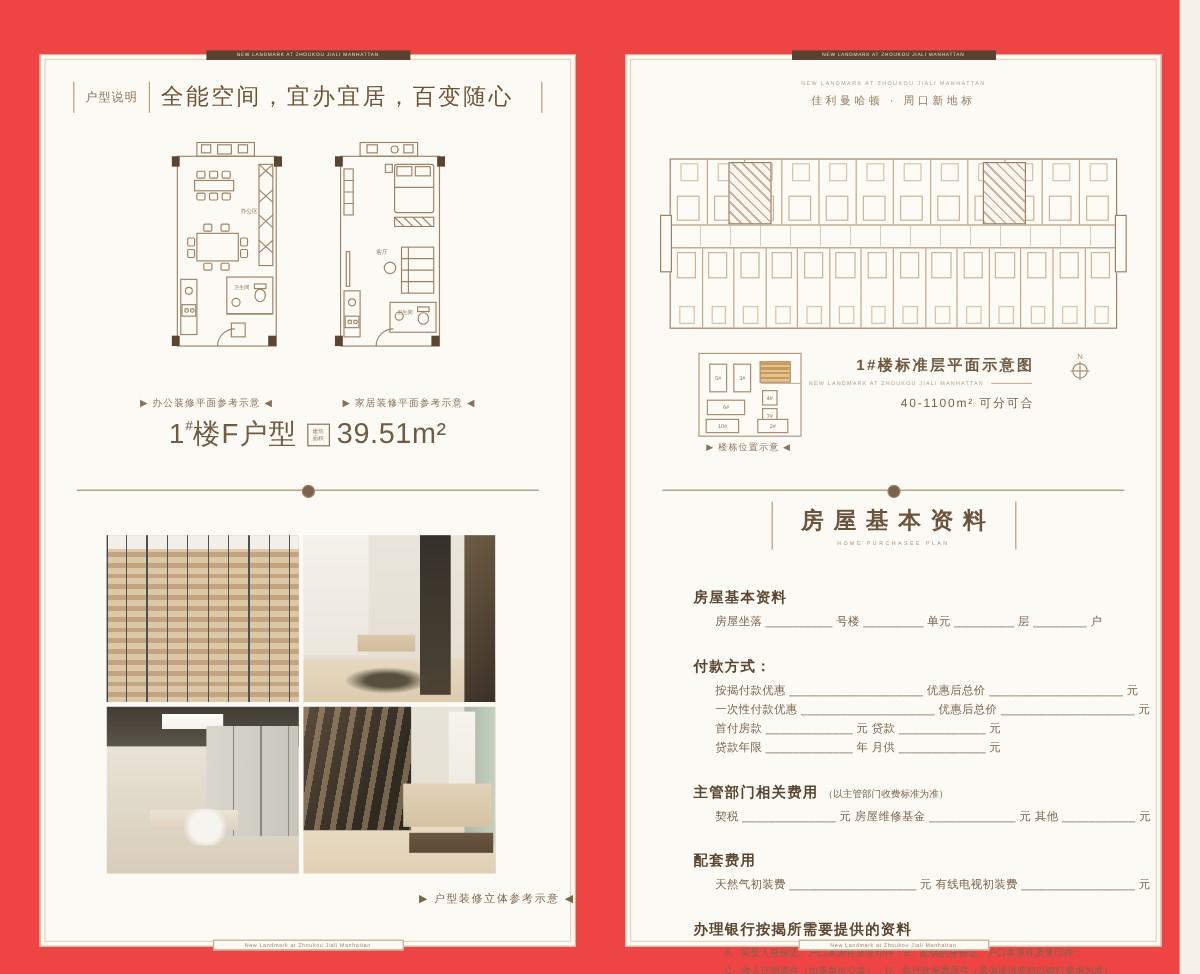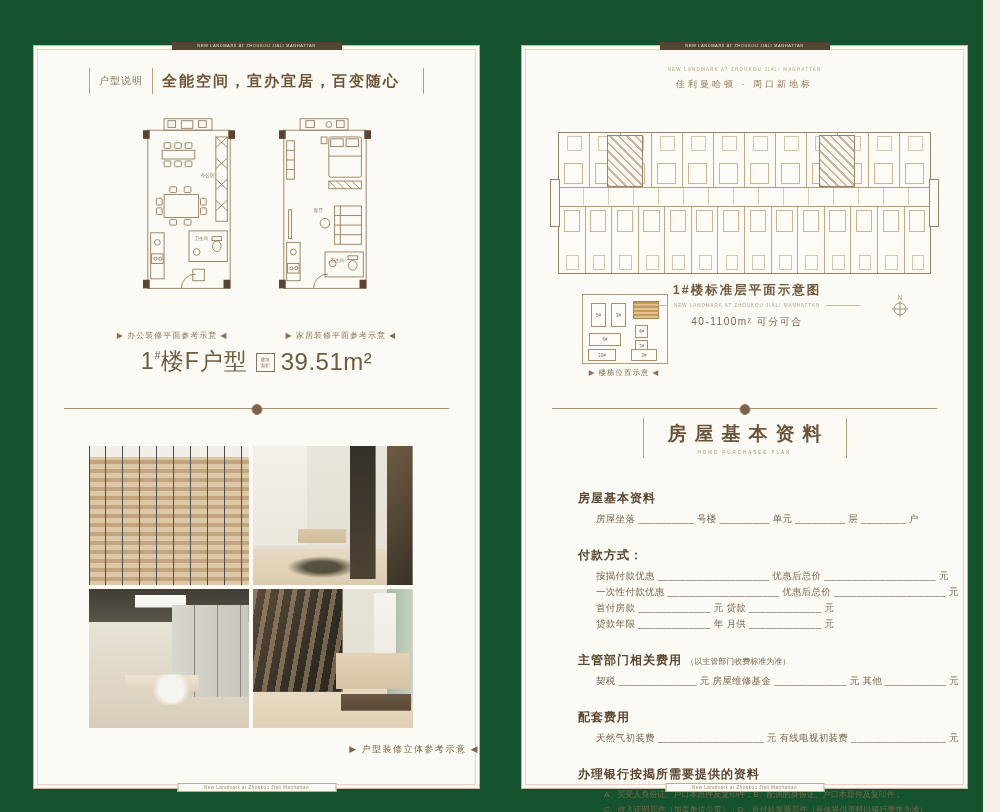--- a/index.html
+++ b/index.html
@@ -1,29 +1,29 @@
 <!DOCTYPE html>
 <html><head>
 <meta charset="utf-8">
 <style>
   html,body{margin:0;padding:0}
   body{font-family:"Liberation Sans","DejaVu Sans",sans-serif;background:#f4f0e8}
-  .canvas{position:relative;width:983px;height:812px;background:#14532d;overflow:hidden}
+  .canvas{position:relative;width:983px;height:812px;background:#ef4444;overflow:hidden}
   .page{position:absolute;top:45px;width:445px;height:742px;background:#fcfaf4;border:1px solid #c9b69d}
   .page::before{content:"";position:absolute;inset:3px;border:1px solid #e2d4bd;pointer-events:none}
   .page-l{left:33px}.page-r{left:521px}
   .topbar{position:absolute;top:-4px;left:50%;transform:translateX(-50%);width:170px;height:8px;background:#57432f;
     color:#e8ddcc;font-size:4px;letter-spacing:.6px;text-align:center;line-height:8px;white-space:nowrap;overflow:hidden;z-index:3}
   .botcap{position:absolute;bottom:-4px;left:50%;transform:translateX(-50%);background:#fcfaf4;border:1px solid #c3ab8b;
     color:#a08a6d;font-size:4.5px;letter-spacing:.5px;line-height:7px;padding:0 26px;white-space:nowrap;z-index:3}
   
   .lhead{position:absolute;top:22px;left:0;right:0;display:flex;align-items:center;justify-content:center;gap:9px}
   .vbar{width:1px;height:26px;background:#b69d7e}
   .badge{font-size:10px;color:#8a7258;letter-spacing:1px}
-  .slogan{font-size:15px;font-weight:700;color:#6d5435;letter-spacing:2px}
+  .slogan{font-size:19px;font-weight:400;color:#6d5435;letter-spacing:2px}
   .endbar{margin-left:14px}
   
   .plans{position:absolute;top:70px;left:0;right:0;display:flex;justify-content:center;gap:44px}
   .plans svg{display:block}
   .pcaps{position:absolute;top:284px;left:0;right:0;display:flex;justify-content:center;gap:58px}
   .pcaps span{font-size:8px;color:#8a7258;letter-spacing:1px}
   .utitle{position:absolute;top:300px;left:0;right:0;display:flex;align-items:center;justify-content:center;color:#6f5b42}
   .u-num,.u-rest{font-size:23px;letter-spacing:1px}
   .u-sup{font-size:11px;position:relative;top:-7px}
   .areabox{width:17px;height:17px;border:1px solid #8a7258;margin:2px 6px 0 8px;display:flex;flex-direction:column;
@@ -113,21 +113,21 @@
   .sb1{left:8px;top:8px;width:13px;height:22px}
   .sb2{left:28px;top:8px;width:13px;height:22px}
   .sbh{left:50px;top:6px;width:24px;height:16px;border:1px solid #a9824e;
     background:repeating-linear-gradient(180deg,#c89a58 0 2px,#e2c290 2px 4px)}
   .sb4{left:6px;top:38px;width:30px;height:11px}
   .sb5{left:52px;top:30px;width:11px;height:11px}
   .sb6{left:52px;top:45px;width:11px;height:11px}
   .sb7{left:5px;top:54px;width:26px;height:10px}
   .sb8{left:48px;top:54px;width:24px;height:10px}
   .sitecap{position:absolute;left:36px;top:322px;width:132px;text-align:center;font-size:7.5px;color:#8a7258;letter-spacing:1px}
-  .ccap{position:absolute;left:110px;top:236px;width:230px;text-align:center}
+  .ccap{position:absolute;left:110px;top:250px;width:230px;text-align:right}
   .ccap-title{font-size:12.5px;font-weight:600;color:#6f5a40;letter-spacing:2px}
   .ccap-sub{font-size:4.5px;color:#b3a28a;letter-spacing:1px;margin-top:4px;display:flex;align-items:center;justify-content:center;gap:6px}
   .ccap-sub::before,.ccap-sub::after{content:"";width:34px;height:1px;background:#c9b69a}
   .ccap-range{font-size:10px;color:#7a6550;letter-spacing:1.5px;margin-top:7px}
   .compass{position:absolute;left:366px;top:248px;width:24px;text-align:center;color:#a8937a}
   .compass .n{font-size:6.5px;letter-spacing:0}
   
   .fhead{position:absolute;top:372px;left:0;right:0;display:flex;align-items:center;justify-content:center;gap:16px}
   .fhead .vbar{height:40px}
   .ftitle{font-size:19px;font-weight:600;color:#6b543c;letter-spacing:8px;text-indent:8px}

